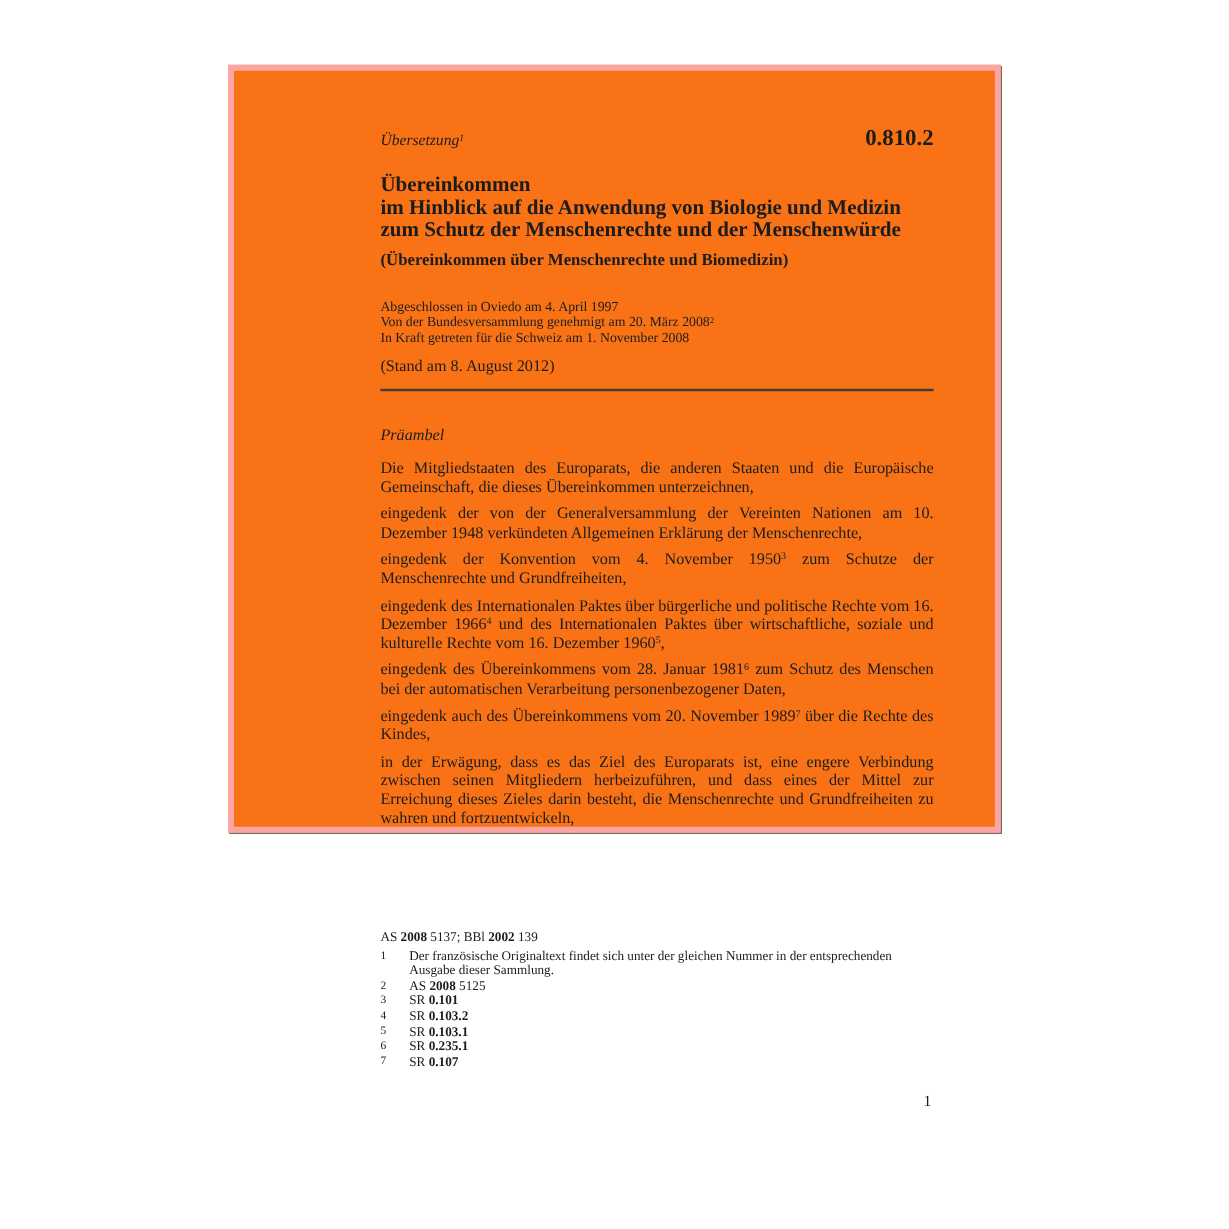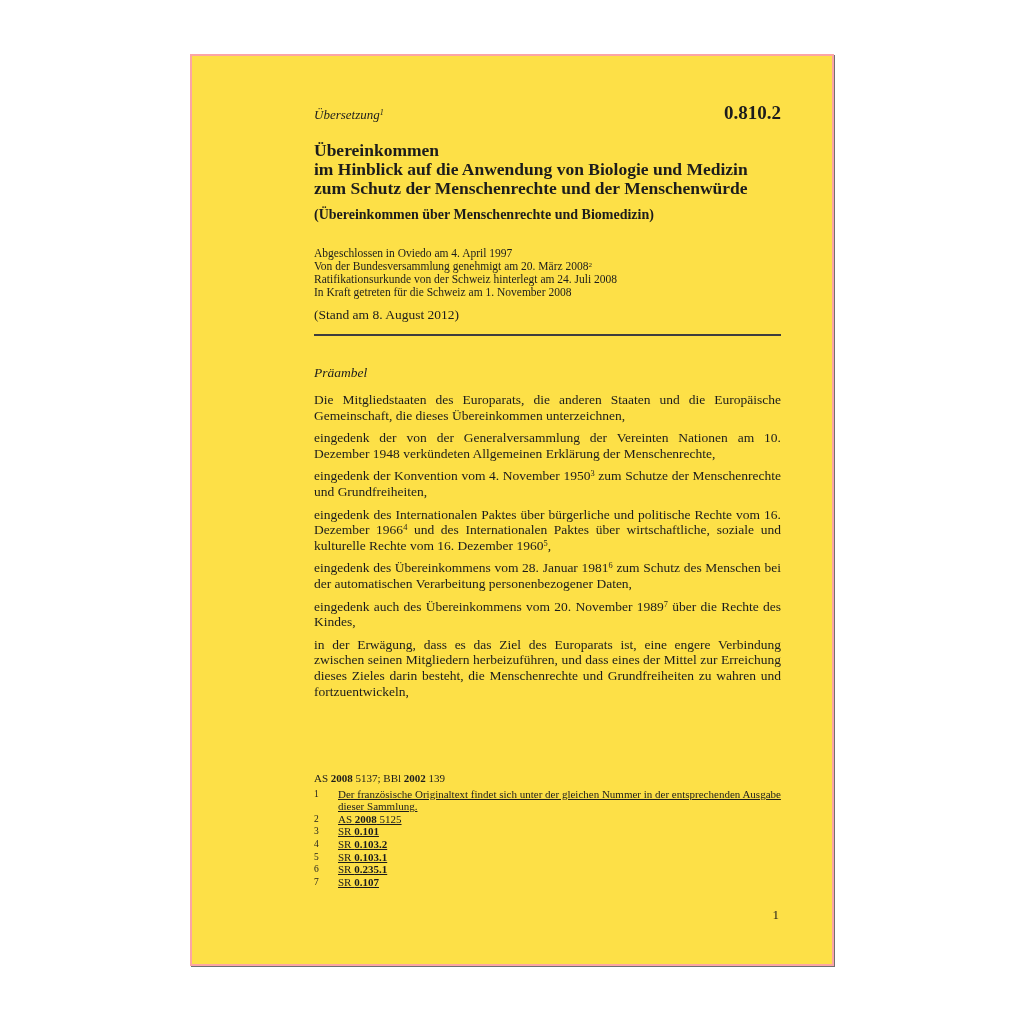--- a/index.html
+++ b/index.html
@@ -17,23 +17,23 @@
     width: 1024px;
     height: 1024px;
     background: #ffffff;
     overflow: hidden;
   }
   .page {
     position: absolute;
     left: 190px;
     top: 54px;
     width: 644px;
-    height: 912px;
-    background: #fde047;
-    border: 2px solid #fca5a5;
+    height: 640px;
+    background: #f97316;
+    border: 5px solid #fca5a5;
     box-shadow: 1px 1px 0 #707070;
     box-sizing: border-box;
   }
   .content {
     position: absolute;
     left: 122px;
     right: 51px;
     top: 0;
   }
   .header-row {
@@ -111,21 +111,20 @@
     align-items: flex-start;
   }
   .fn-num {
     flex: 0 0 24px;
     width: 24px;
     font-size: 9.5px;
     line-height: 12.6px;
   }
   .fn-text {
     flex: 1;
-    text-decoration: underline;
   }
   .page-number {
     position: absolute;
     right: 53px;
     top: 851px;
     font-size: 13px;
   }
   .b { font-weight: bold; }
 </style>
 </head>
@@ -144,21 +143,20 @@
         <div>Übereinkommen</div>
         <div>im Hinblick auf die Anwendung von Biologie und Medizin</div>
         <div>zum Schutz der Menschenrechte und der Menschenwürde</div>
       </div>
 
       <div class="doc-subtitle">(Übereinkommen über Menschenrechte und Biomedizin)</div>
 
       <div class="promulgation">
         <div><span>Abgeschlossen in Oviedo am 4. April 1997</span></div>
         <div><span>Von der Bundesversammlung genehmigt am 20. März 2008</span><span class="sup">2</span></div>
-        <div><span>Ratifikationsurkunde von der Schweiz hinterlegt am 24. Juli 2008</span></div>
         <div><span>In Kraft getreten für die Schweiz am 1. November 2008</span></div>
       </div>
 
       <div class="stand-line">(Stand am 8. August 2012)</div>
 
       <div class="rule"></div>
 
       <div class="preamble-heading">Präambel</div>
 
       <div class="paragraphs">

